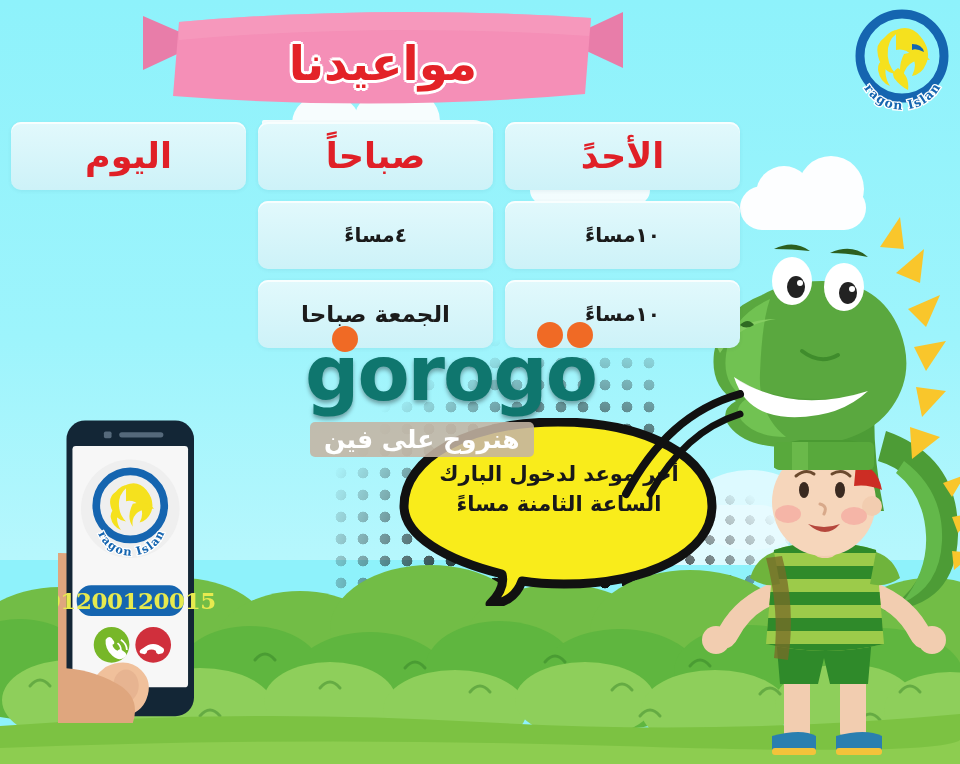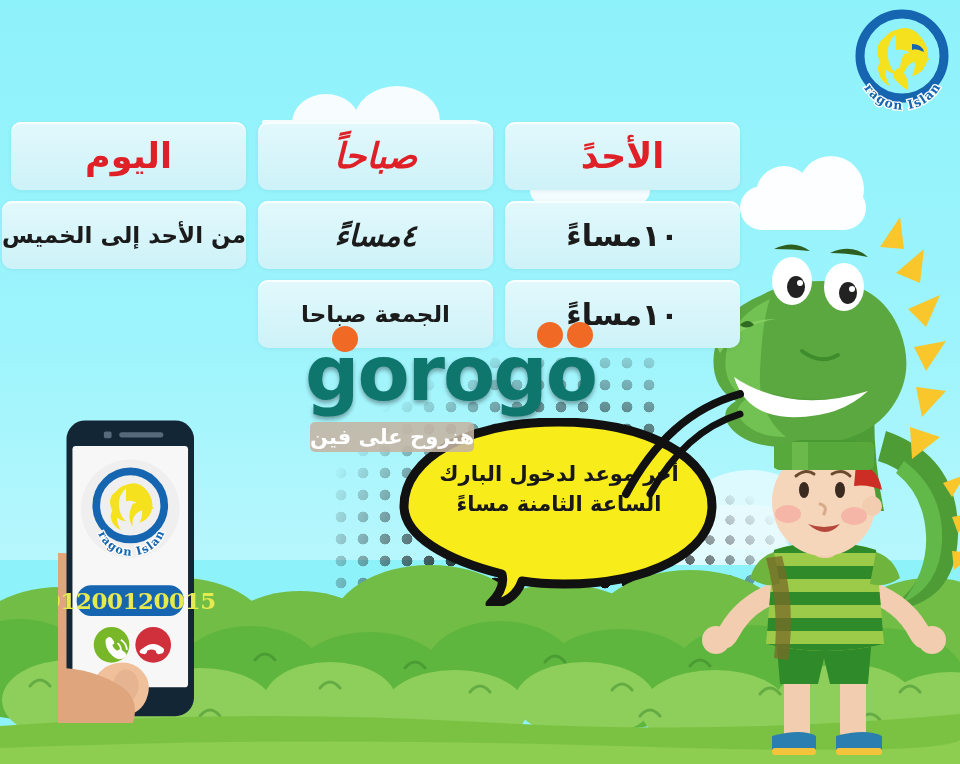--- a/index.html
+++ b/index.html
@@ -52,24 +52,24 @@
                  0 -3px 0 #fff,0 3px 0 #fff,-3px 0 0 #fff,3px 0 0 #fff;
     letter-spacing:1px;z-index:3;}
 
   
   .table{position:absolute;left:34px;top:122px;width:706px;z-index:4;}
   .trow{display:flex;flex-direction:row;gap:12px;margin-bottom:11px;}
   .cell{flex:1;height:68px;border-radius:10px;
     background:linear-gradient(#e2f9fc,#cdf2f8);
     box-shadow:0 2px 0 rgba(255,255,255,.75) inset, 0 1px 4px rgba(0,60,80,.07);
     display:flex;align-items:center;justify-content:center;
-    font-size:30px;color:#1b1b1b;font-weight:bold;white-space:nowrap;}
+    font-size:20px;color:#1b1b1b;font-weight:bold;white-space:nowrap;}
   .cell.head{color:#e02027;font-size:35px;}
   .cell.c-day{flex:0 0 235px;}
-  .cell.c-morn{flex:0 0 235px;font-style:italic;}
+  .cell.c-morn{flex:0 0 235px;}
   .cell.c-eve{flex:0 0 235px;}
   .cell.small{font-size:23px;}
 
   
   .logo{position:absolute;left:852px;top:8px;width:100px;height:110px;z-index:5;}
 
   
   .bubble{position:absolute;left:398px;top:418px;width:320px;height:188px;z-index:6;}
   .bubble-txt{position:absolute;left:30px;top:42px;width:262px;text-align:center;
     font-size:21px;line-height:1.42;font-weight:bold;color:#18181a;}
@@ -84,21 +84,21 @@
   
   .wm{position:absolute;left:305px;top:338px;z-index:8;pointer-events:none;}
   .wm-word{font-family:"DejaVu Sans","Liberation Sans",sans-serif;
     font-size:76px;font-weight:bold;color:#0f766e;letter-spacing:-2px;
     text-shadow:0 3px 4px rgba(0,0,0,.35);line-height:.95;direction:ltr;}
   .wm-dot{position:absolute;width:26px;height:26px;border-radius:50%;background:#f06a25;}
   .wm-dot.d1{left:27px;top:-12px;}
   .wm-dot.d2{left:232px;top:-16px;}
   .wm-dot.d3{left:262px;top:-16px;}
   .wm-tag{position:absolute;left:5px;top:84px;background:rgba(196,180,163,.88);
-    border-radius:5px;padding:3px 0;color:#ffffff;font-size:21px;font-weight:bold;}
+    border-radius:5px;padding:3px 14px;color:#ffffff;font-size:25px;font-weight:bold;}
 </style>
 </head>
 <body>
 
 <div class="stage">
 
   <div class="sky"></div>
 
   <div class="cloud c-a"></div>
   <div class="cloud c-b"></div>
@@ -286,20 +286,29 @@
       <div>أخر موعد لدخول البارك</div>
       <div>الساعة الثامنة مساءً</div>
     </div>
   </div>
 
   <svg style="position:absolute;left:620px;top:390px;width:130px;height:110px;z-index:6" viewBox="0 0 130 110">
     <path d="M6 104 C34 52 70 18 120 4" stroke="#111" stroke-width="8" fill="none" stroke-linecap="round"></path>
     <path d="M30 104 C54 62 82 36 120 24" stroke="#111" stroke-width="7" fill="none" stroke-linecap="round"></path>
   </svg>
 
+  <div class="banner-wrap">
+    <svg width="480" height="110" viewBox="0 0 480 110" style="position:absolute;left:0;top:0;">
+      <path d="M0 8 L60 34 L0 62 L0 8 Z" fill="#e87da9"></path>
+      <path d="M480 4 L420 32 L480 60 L480 4 Z" fill="#e87da9"></path>
+      <path d="M36 14 Q240 -4 448 10 L442 86 Q238 104 30 88 Z" fill="#f58fb7"></path>
+      <path d="M36 14 Q240 -4 448 10 L446 28 Q240 14 36 32 Z" fill="#f79ec0" opacity=".6"></path>
+    </svg>
+    <div class="banner-title">مواعيدنا</div>
+  </div>
 
   <svg class="logo" viewBox="0 0 100 110">
     <circle cx="50" cy="48" r="42" fill="none" stroke="#1565b0" stroke-width="9"></circle>
 
     <path d="M44 22 q14 -6 24 6 q12 14 6 28 q-4 10 -14 12 q6 -12 0 -20 q-6 -8 -16 -6 Z" fill="#f5e11e"></path>
     <path d="M32 30 q8 -10 18 -8 q-12 6 -14 18 q-2 16 8 26 q-14 -2 -18 -18 q-3 -12 6 -18 Z" fill="#f5e11e"></path>
     <path d="M36 50 q-6 16 2 28 q-10 -4 -12 -16 q-1 -9 10 -12 Z" fill="#f5e11e"></path>
     <path d="M52 46 q18 -4 26 6 q-12 -2 -20 4 q-8 6 -6 18 q-8 -12 0 -28 Z" fill="#f5e11e"></path>
     <path d="M46 60 q12 8 10 22 q-8 -4 -14 -12 q-3 -6 4 -10 Z" fill="#f5e11e"></path>
     <path d="M60 36 q10 0 12 8 q-8 -4 -12 -2 Z" fill="#1565b0"></path>
@@ -314,21 +323,20 @@
 
     <div class="trow">
       <div class="cell head c-eve">الأحدً</div>
       <div class="cell head c-morn">صباحاً</div>
       <div class="cell head c-day">اليوم</div>
     </div>
 
     <div class="trow">
       <div class="cell c-eve">١٠مساءً</div>
       <div class="cell c-morn">٤مساءً</div>
-      <div class="cell c-day small">من الأحد إلى الخميس</div>
     </div>
 
     <div class="trow">
       <div class="cell c-eve">١٠مساءً</div>
       <div class="cell c-day small">الجمعة صباحا</div>
     </div>
 
   </div>
 
   <svg class="phone" viewBox="0 0 200 360">

